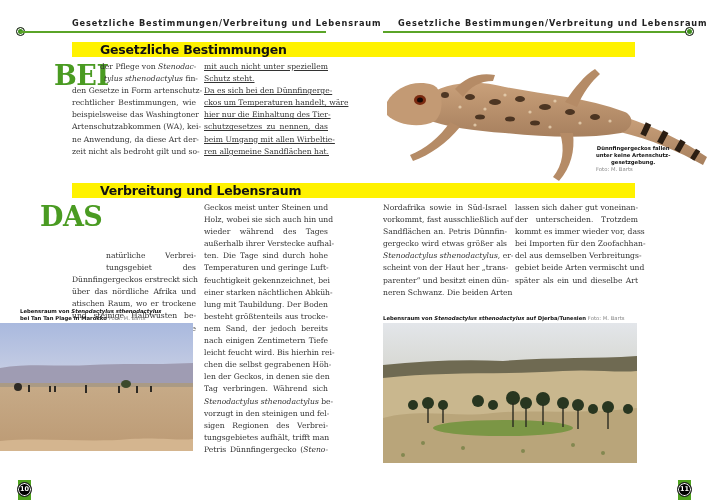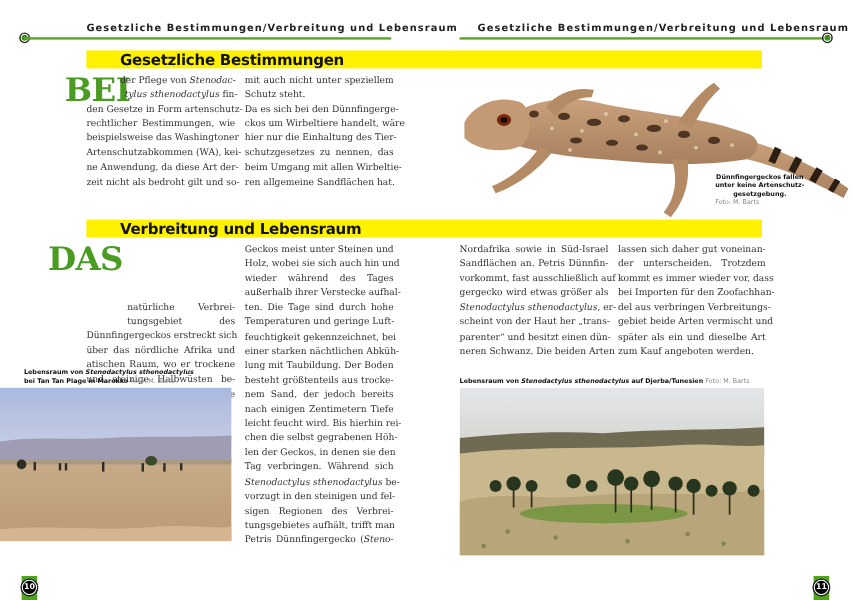--- a/index.html
+++ b/index.html
@@ -54,25 +54,25 @@
   <span class="line" style="margin-left:28px;">der Pflege von <i>Stenodac-</i></span>
   <span class="line" style="margin-left:32px;"><i>tylus sthenodactylus</i> fin-</span>
   <span class="line">den Gesetze in Form artenschutz-</span>
   <span class="line">rechtlicher Bestimmungen, wie</span>
   <span class="line">beispielsweise das Washingtoner</span>
   <span class="line">Artenschutzabkommen (WA), kei-</span>
   <span class="line">ne Anwendung, da diese Art der-</span>
   <span class="line">zeit nicht als bedroht gilt und so-</span>
 </div>
 
-<div class="col" style="left:204px; top:61px; width:124px;">
+<div class="col" style="left:204px; top:61px; width:124px;text-decoration:underline;">
   <span class="line">mit auch nicht unter speziellem</span>
   <span class="line last">Schutz steht.</span>
   <span class="line">Da es sich bei den Dünnfingerge-</span>
-  <span class="line">ckos um Wirbeltiere handelt, wäre</span>
+  <span class="line">ckos um Temperaturen handelt, wäre</span>
   <span class="line">hier nur die Einhaltung des Tier-</span>
   <span class="line">schutzgesetzes zu nennen, das</span>
   <span class="line">beim Umgang mit allen Wirbeltie-</span>
   <span class="line last">ren allgemeine Sandflächen hat.</span>
 </div>
 
 <svg class="gecko" viewBox="0 0 325 126">
   <defs>
     <linearGradient id="gbody" x1="0" y1="0" x2="0" y2="1">
       <stop offset="0" stop-color="#c9a07a"></stop>
@@ -165,38 +165,37 @@
   <span class="line">Tag verbringen. Während sich</span>
   <span class="line"><i>Stenodactylus sthenodactylus</i> be-</span>
   <span class="line">vorzugt in den steinigen und fel-</span>
   <span class="line">sigen Regionen des Verbrei-</span>
   <span class="line">tungsgebietes aufhält, trifft man</span>
   <span class="line">Petris Dünnfingergecko (<i>Steno-</i></span>
 </div>
 
 <div class="col" style="left:383px; top:202px; width:124px;">
   <span class="line">Nordafrika sowie in Süd-Israel</span>
+  <span class="line">vorkommt, fast ausschließlich auf</span>
   <span class="line">Sandflächen an. Petris Dünnfin-</span>
-  <span class="line">vorkommt, fast ausschließlich auf</span>
   <span class="line">gergecko wird etwas größer als</span>
   <span class="line"><i>Stenodactylus sthenodactylus</i>, er-</span>
   <span class="line">scheint von der Haut her „trans-</span>
   <span class="line">parenter“ und besitzt einen dün-</span>
   <span class="line">neren Schwanz. Die beiden Arten</span>
 </div>
 
 <div class="col" style="left:515px; top:202px; width:123px;">
   <span class="line">lassen sich daher gut voneinan-</span>
   <span class="line">der unterscheiden. Trotzdem</span>
   <span class="line">kommt es immer wieder vor, dass</span>
   <span class="line">bei Importen für den Zoofachhan-</span>
-  <span class="line">del aus verbringen Verbreitungs-</span>
+  <span class="line">del aus demselben Verbreitungs-</span>
   <span class="line">gebiet beide Arten vermischt und</span>
   <span class="line">später als ein und dieselbe Art</span>
-  <span class="line last">zum Kauf angeboten werden.</span>
 </div>
 
 <div class="caption" style="left:20px; top:308px;">
   <div><span>Lebensraum von </span><i>Stenodactylus sthenodactylus</i></div>
   <div><span>bei Tan Tan Plage in Marokko</span> <span class="credit">Foto: M. Barts</span></div>
 </div>
 
 <svg class="photo-left" viewBox="0 0 193 128" preserveAspectRatio="none">
   <defs>
     <linearGradient id="skyL" x1="0" y1="0" x2="0" y2="1">

